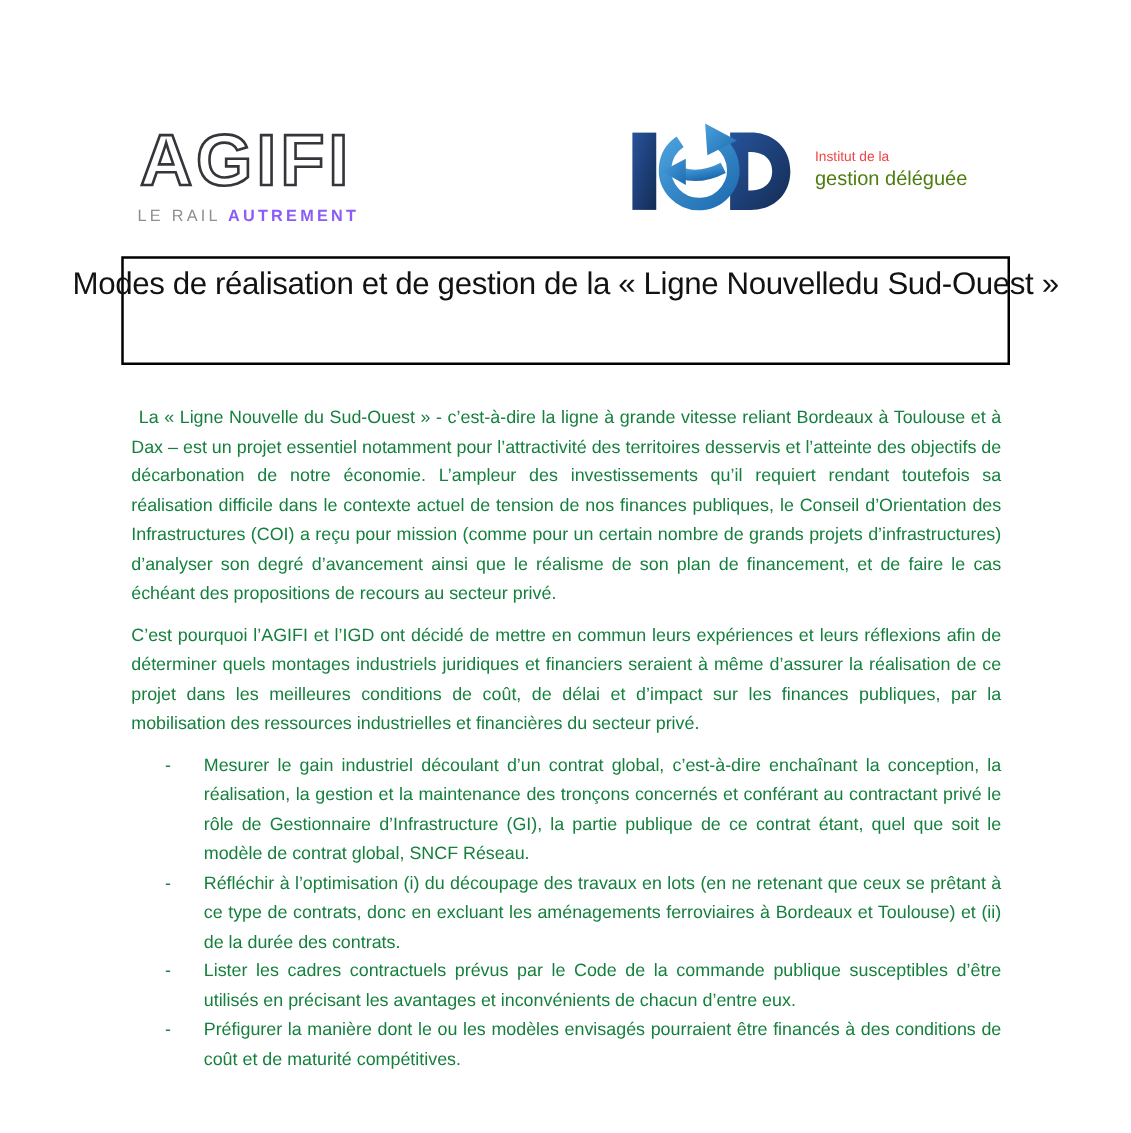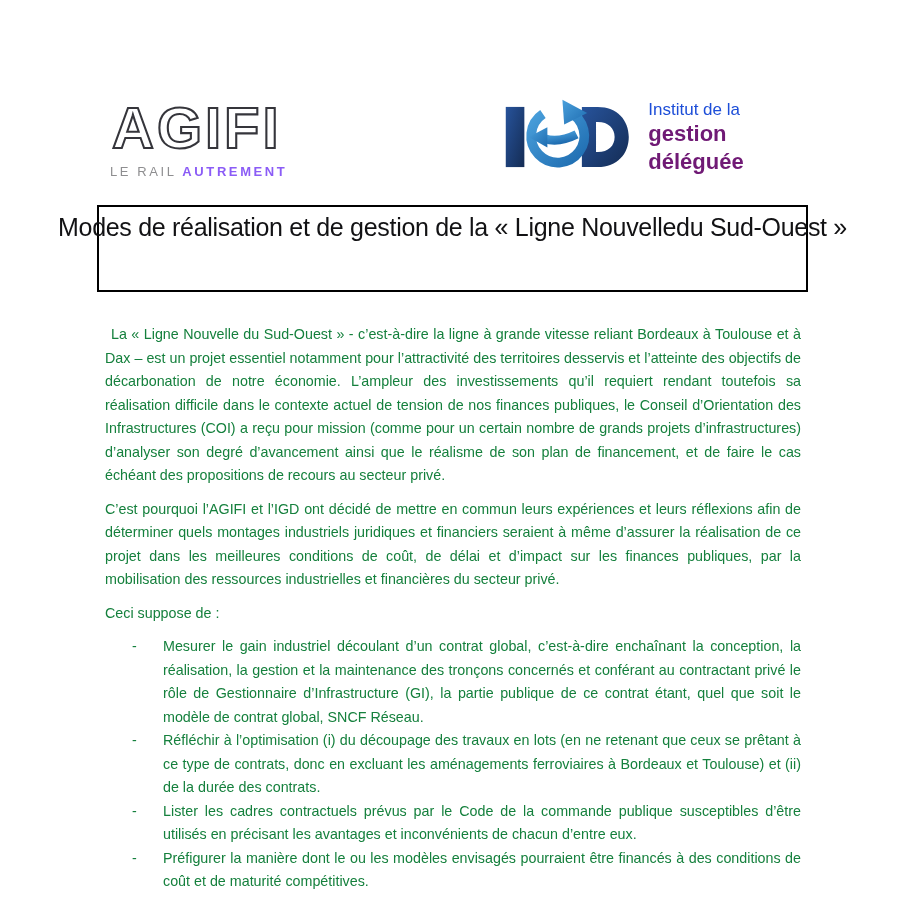--- a/index.html
+++ b/index.html
@@ -8,22 +8,22 @@
 
   
   .header { position: absolute; left: 0; top: 0; width: 823px; height: 200px; }
   .agifi { position: absolute; left: 110px; top: 96px; width: 195px; }
   .agifi-tagline { margin-top: 2px; font-size: 13px; letter-spacing: 2.6px; white-space: nowrap; }
   .agifi-tagline .gray { color: #8e8e90; font-weight: 400; }
   .agifi-tagline .dark { color: #8b5cf6; font-weight: 700; }
 
   .igd { position: absolute; left: 504px; top: 97px; display: flex; align-items: center; }
   .igd-sub { margin-left: 16px; line-height: 1.25; }
-  .igd-sub .l1 { font-size: 17px; color: #1d4ed8; font-weight: 400; }
-  .igd-sub .l2 { font-size: 22px; color: #701a75; font-weight: 700; }
+  .igd-sub .l1 { font-size: 11px; color: #ef4444; font-weight: 400; }
+  .igd-sub .l2 { font-size: 16px; color: #4d7c0f; font-weight: 400; }
 
   
   .title-box {
     position: absolute; left: 97px; top: 205px; width: 711px; height: 87px;
     border: 2px solid #000; background: #fff;
     display: flex; flex-direction: row; justify-content: center;
     text-align: center;
   }
   .title-box .t-line {
     font-size: 25px; letter-spacing: -0.3px; line-height: 40px;
@@ -92,21 +92,20 @@
 </div>
 
 <div class="title-box">
   <div class="t-line">Modes de réalisation et de gestion de la « Ligne Nouvelle</div>
   <div class="t-line">du Sud-Ouest »</div>
 </div>
 
 <div class="doc-body">
   <p class="indent-first">La « Ligne Nouvelle du Sud-Ouest » - c’est-à-dire la ligne à grande vitesse reliant Bordeaux à Toulouse et à Dax – est un projet essentiel notamment pour l’attractivité des territoires desservis et l’atteinte des objectifs de décarbonation de notre économie. L’ampleur des investissements qu’il requiert rendant toutefois sa réalisation difficile dans le contexte actuel de tension de nos finances publiques, le Conseil d’Orientation des Infrastructures (COI) a reçu pour mission (comme pour un certain nombre de grands projets d’infrastructures) d’analyser son degré d’avancement ainsi que le réalisme de son plan de financement, et de faire le cas échéant des propositions de recours au secteur privé.</p>
   <p>C’est pourquoi l’AGIFI et l’IGD ont décidé de mettre en commun leurs expériences et leurs réflexions afin de déterminer quels montages industriels juridiques et financiers seraient à même d’assurer la réalisation de ce projet dans les meilleures conditions de coût, de délai et d’impact sur les finances publiques, par la mobilisation des ressources industrielles et financières du secteur privé.</p>
-  <p class="list-intro">Ceci suppose de :</p>
 
   <div class="bullet-list">
     <div class="list-item">
       <span class="bullet-marker">-</span>
       <span class="bold">Mesurer le gain industriel découlant d’un contrat global,</span><span> c’est-à-dire enchaînant la conception, la réalisation, la gestion et la maintenance des tronçons concernés et conférant au contractant privé le rôle de Gestionnaire d’Infrastructure (GI), la partie publique de ce contrat étant, quel que soit le modèle de contrat global, SNCF Réseau.</span><span class="bold"></span>
     </div>
     <div class="list-item">
       <span class="bullet-marker">-</span>
       <span class="bold">Réfléchir à l’optimisation (i) du découpage des travaux en lots</span><span> (en ne retenant que ceux se prêtant à ce type de contrats, donc en excluant les aménagements ferroviaires à Bordeaux et Toulouse) </span><span class="bold">et (ii) de la durée des contrats.</span>
     </div>

